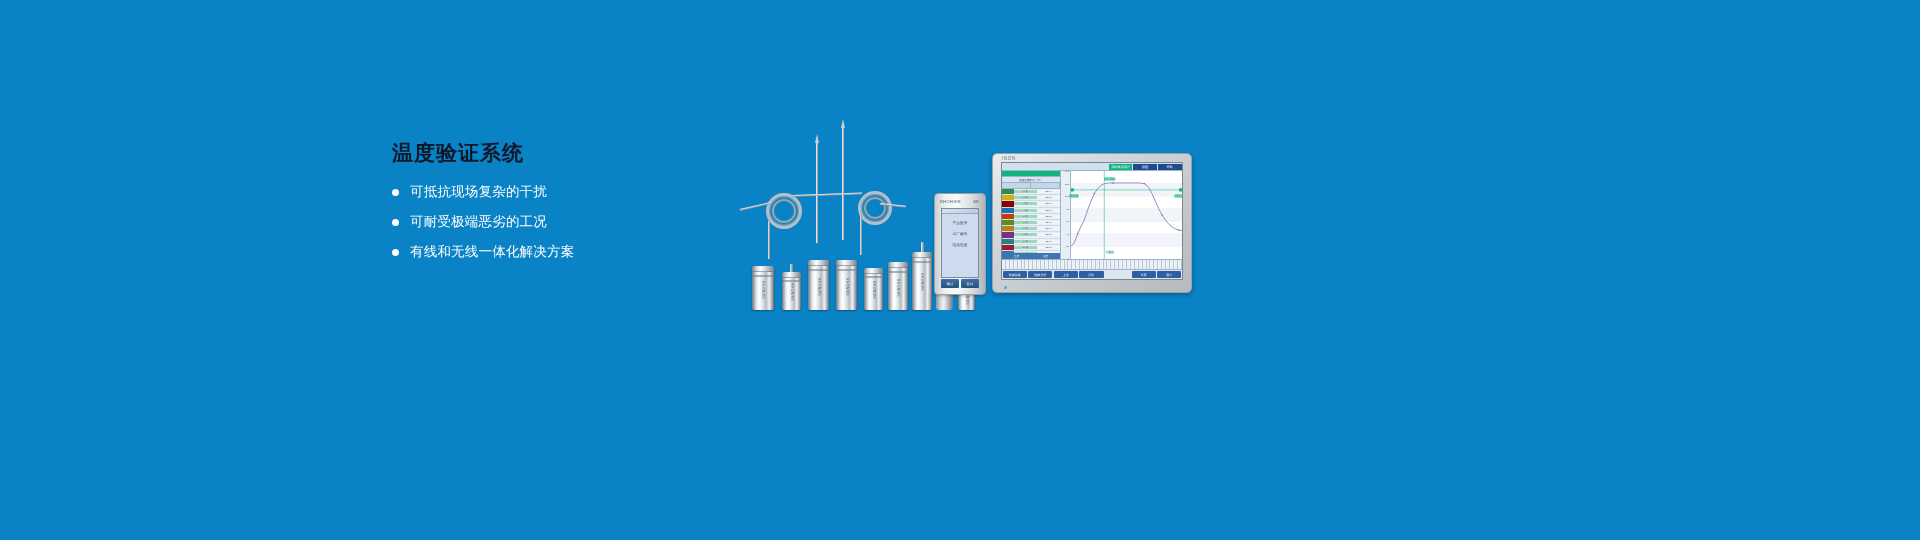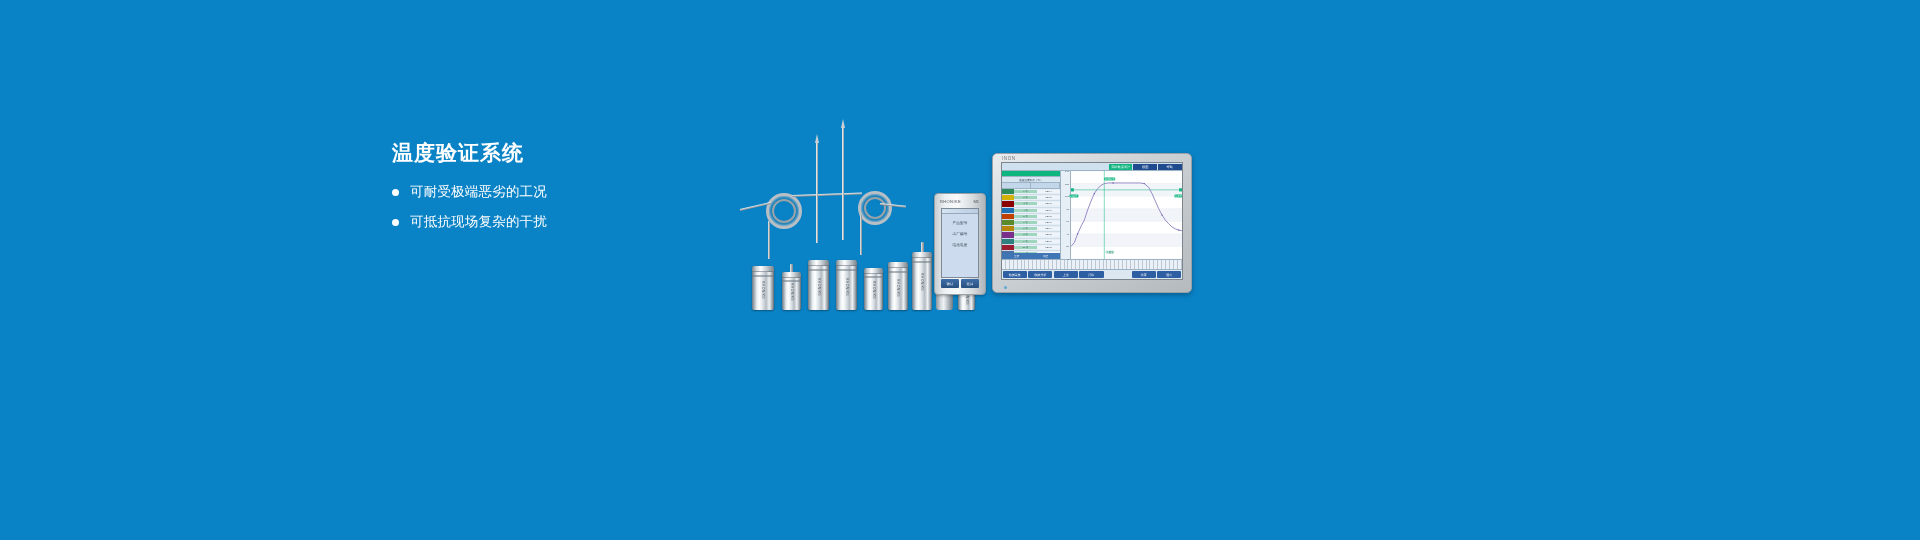--- a/index.html
+++ b/index.html
@@ -24,21 +24,21 @@
     top: 140px;
     width: 420px;
     color: #ffffff;
   }
   .banner-title {
     font-size: 21px;
     font-weight: bold;
     letter-spacing: 1px;
     line-height: 1.2;
     margin: 0 0 18px 0;
-    color: #ffffff;
+    color: #0f172a;
   }
   .banner-subtitle {
     font-size: 13.5px;
     font-weight: normal;
     letter-spacing: 0.2px;
     margin: 0 0 22px 0;
     color: #eef6fc;
     white-space: nowrap;
   }
   .bullet-list {
@@ -432,25 +432,29 @@
 </head>
 <body>
 
 <div id="banner">
 
   <div class="text-block">
     <h1 class="banner-title">温度验证系统</h1>
     <ul class="bullet-list">
       <li class="bullet-item">
         <span class="bullet-dot"></span>
+        <span>可抵抗现场复杂的干扰</span>
+      </li>
+      <li class="bullet-item">
+        <span class="bullet-dot"></span>
         <span>可耐受极端恶劣的工况</span>
       </li>
       <li class="bullet-item">
         <span class="bullet-dot"></span>
-        <span>可抵抗现场复杂的干扰</span>
+        <span>有线和无线一体化解决方案</span>
       </li>
     </ul>
   </div>
 
   <div class="product-stage">
 
     <div class="coil coil-a"></div>
     <div class="coil coil-b"></div>
     <div class="wire" style="left:10px; top:84px; width:32px; transform:rotate(-13deg);"></div>
     <div class="wire" style="left:62px; top:70px; width:70px; transform:rotate(-2deg);"></div>

